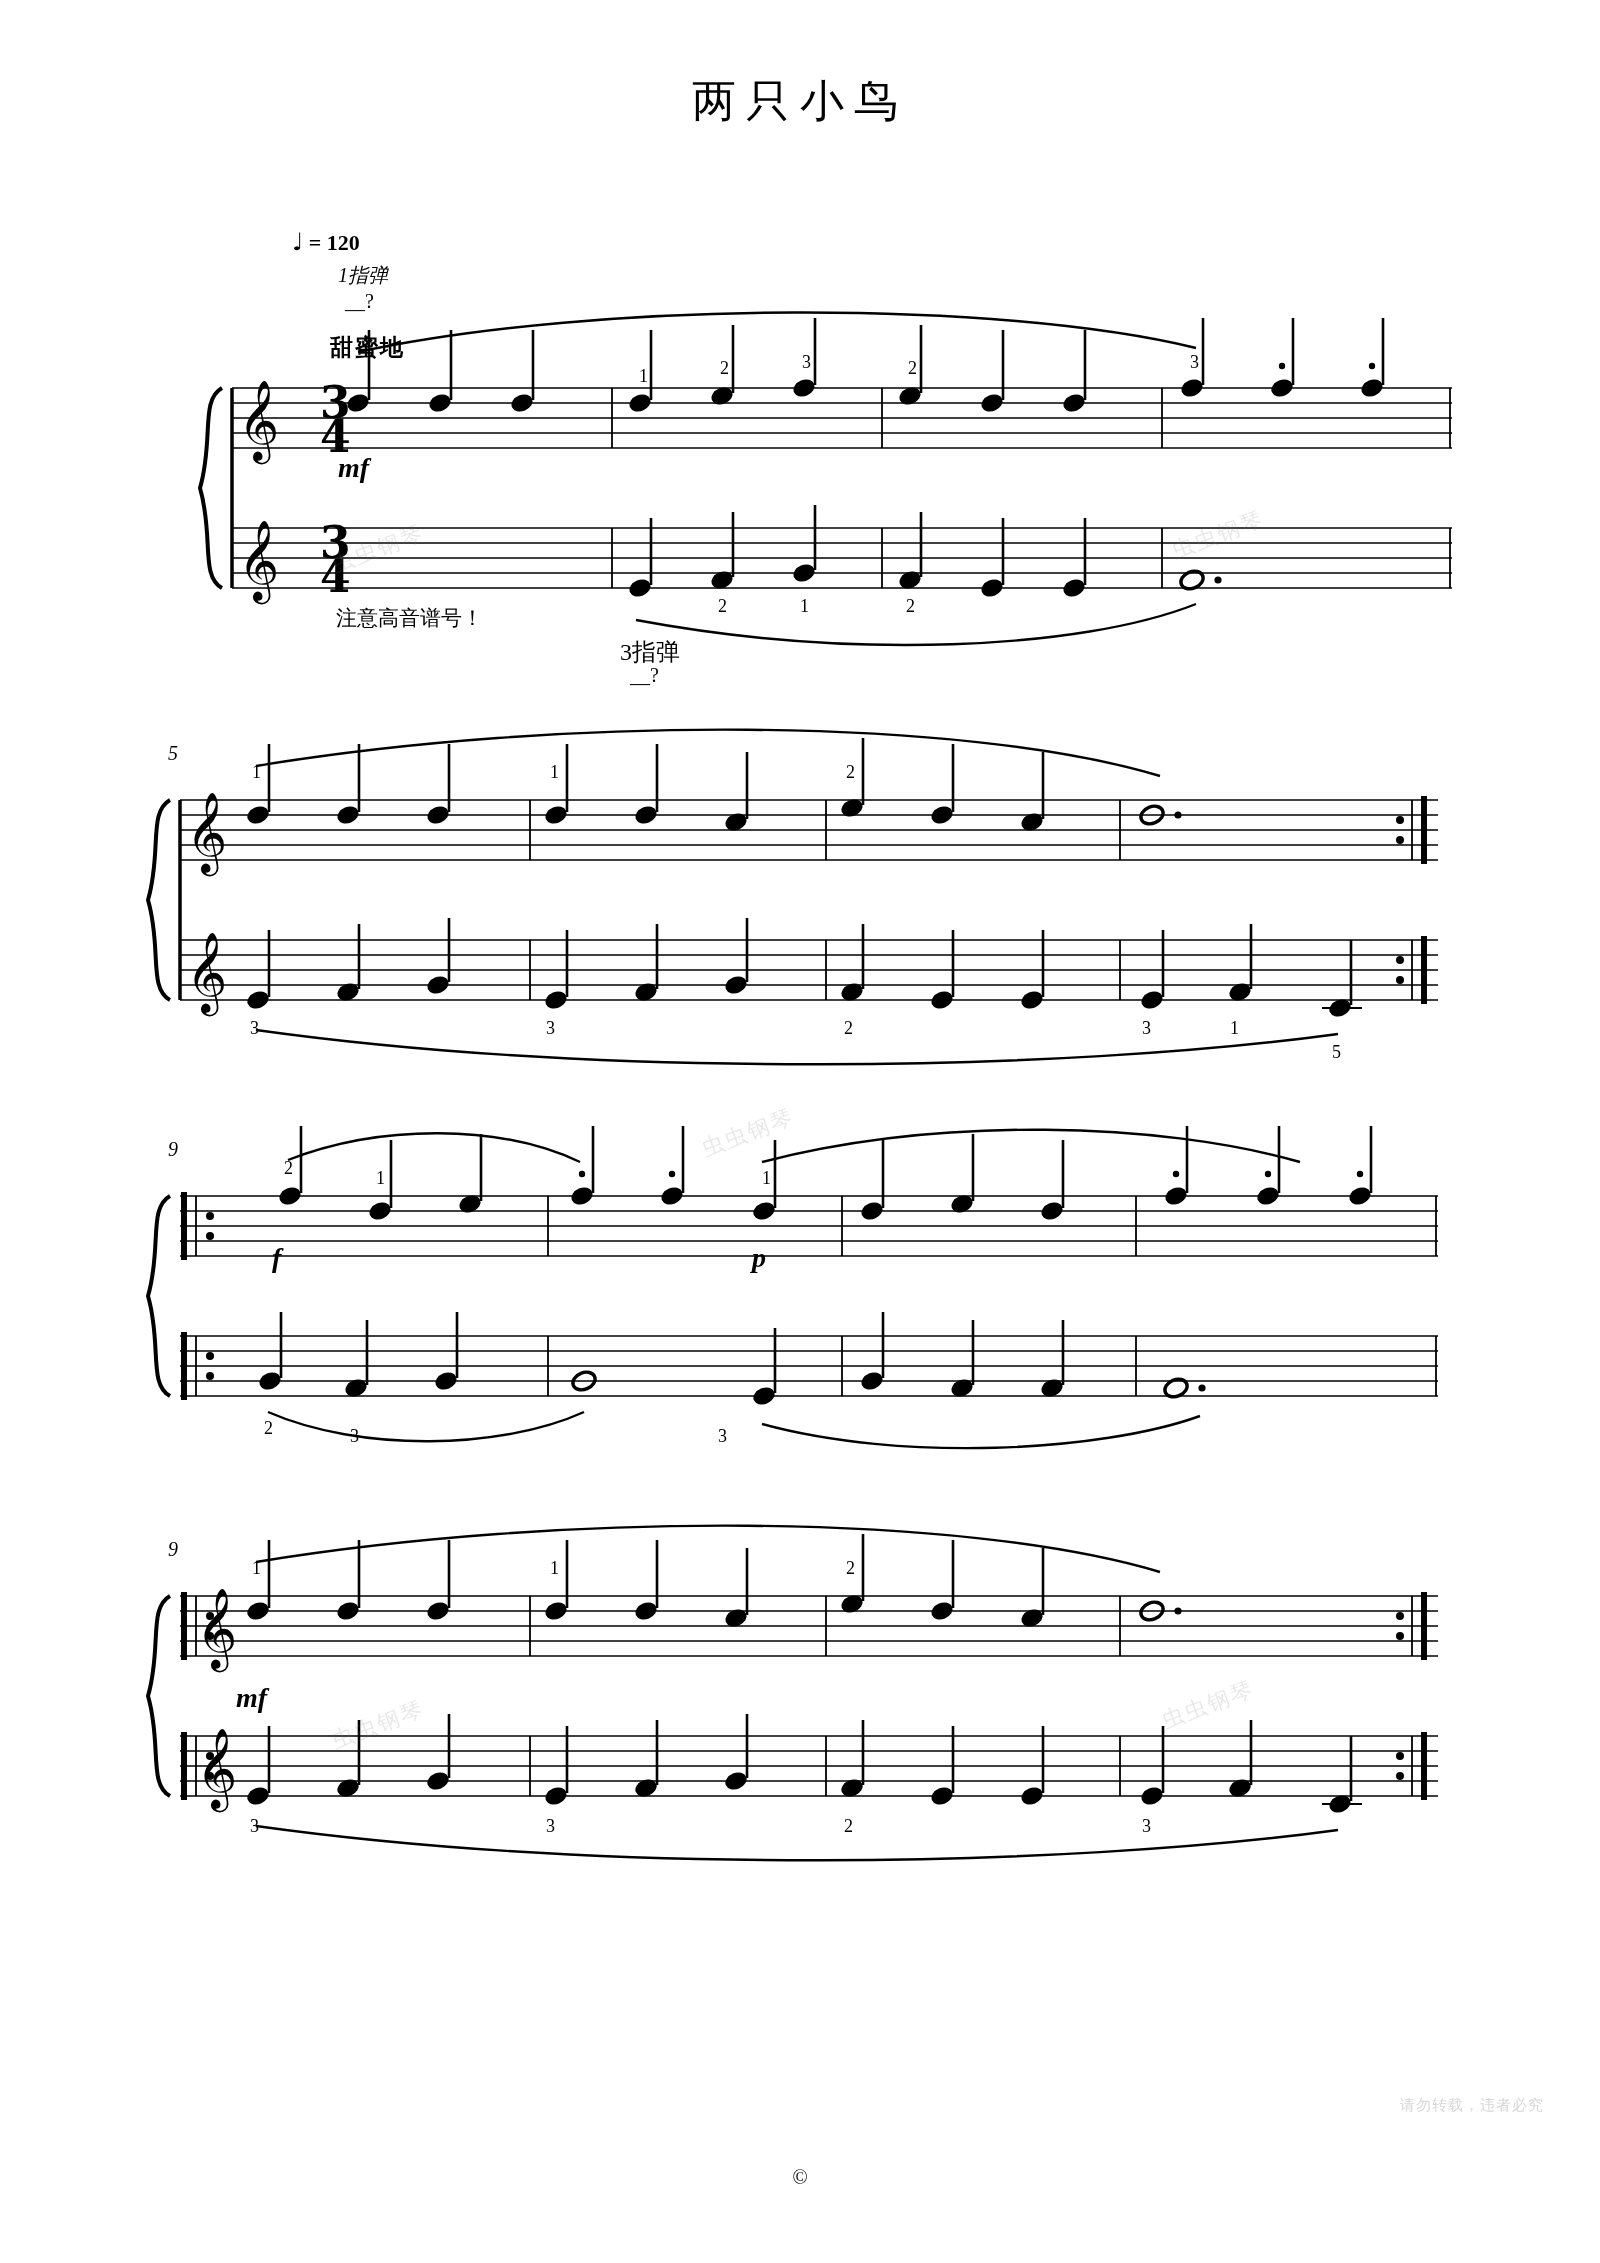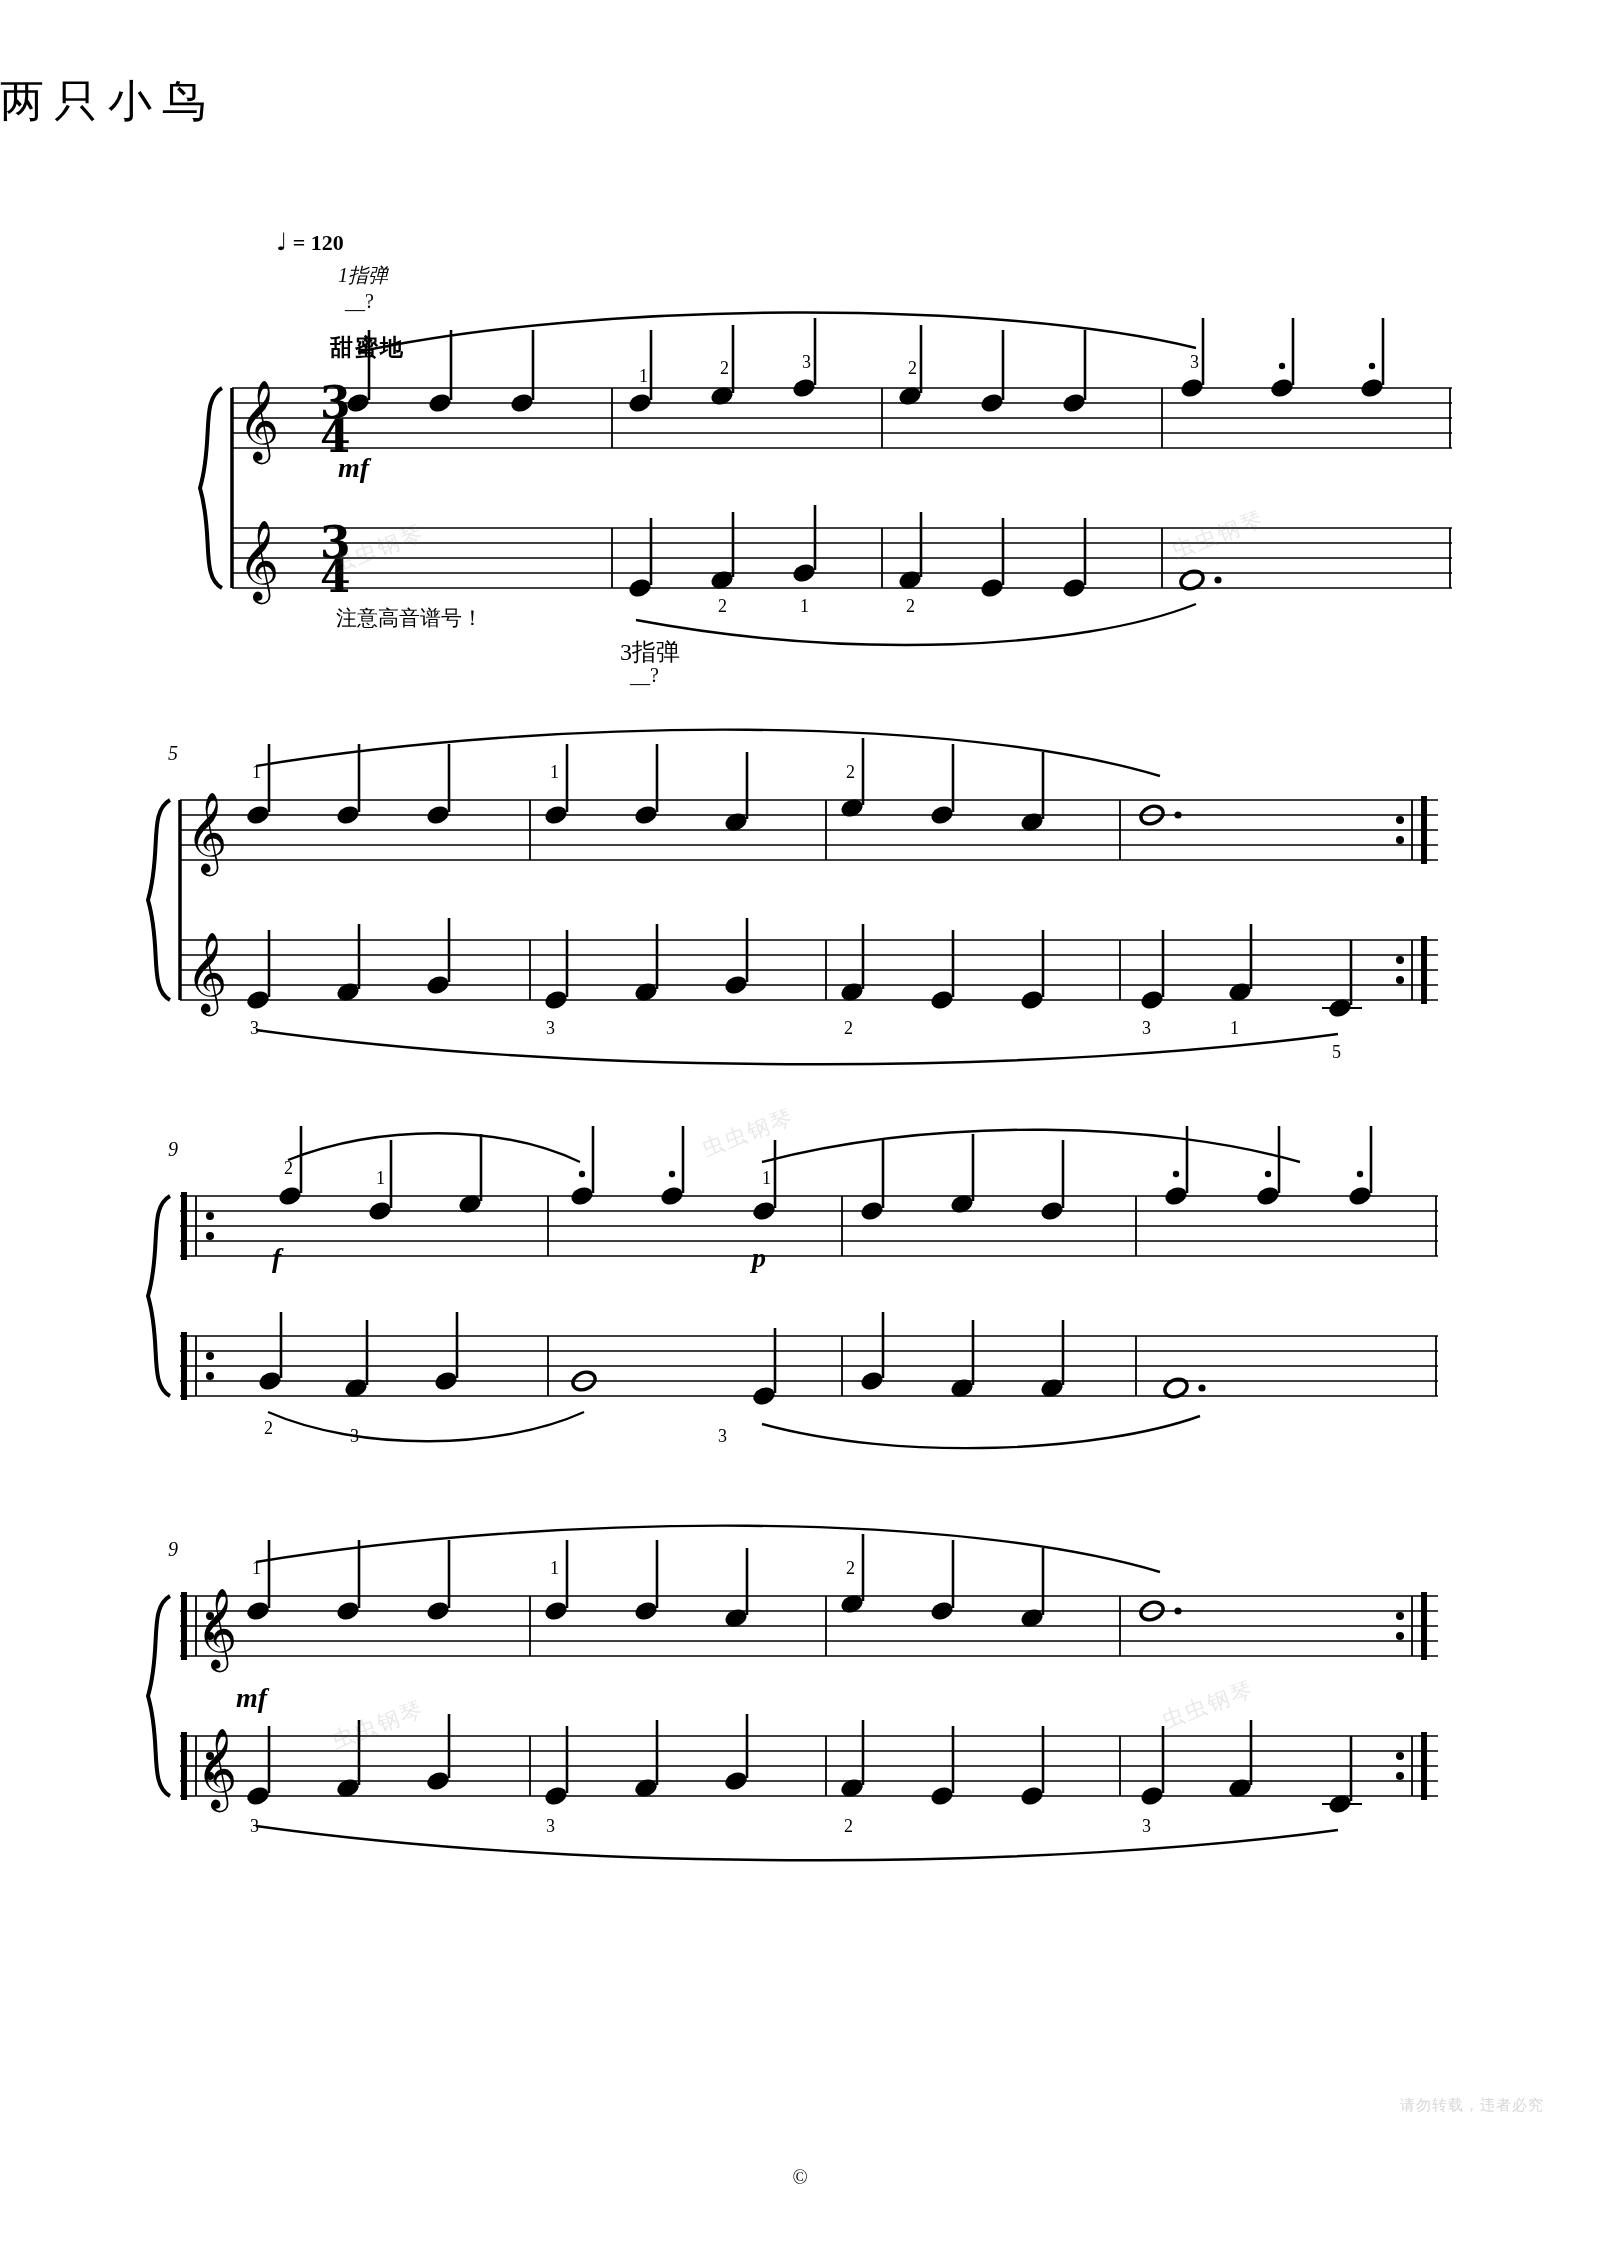--- a/index.html
+++ b/index.html
@@ -8,26 +8,26 @@
     font-family:"Liberation Serif", serif;
     color:#000;
     position:relative;
     overflow:hidden;
   }
   .sheet { position:absolute; inset:0; }
 
   
   .title {
     position:absolute; top:72px; left:0; width:1600px;
-    text-align:left;
+    text-align:center;
     font-size:44px; letter-spacing:10px;
     font-family:"Liberation Serif", serif;
   }
   .tempo {
-    position:absolute; left:276px; top:228px;
+    position:absolute; left:292px; top:228px;
     font-size:22px; font-weight:bold;
     font-family:"Liberation Serif", serif;
     white-space:nowrap;
   }
   .tempo .q { font-family:"DejaVu Sans", sans-serif; font-size:24px; }
   .finger-note-1 {
     position:absolute; left:338px; top:262px;
     font-size:20px; white-space:nowrap;font-style:italic;
   }
   .finger-note-1b {

